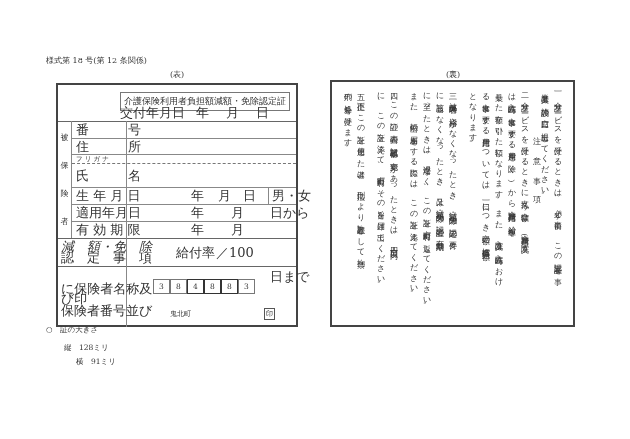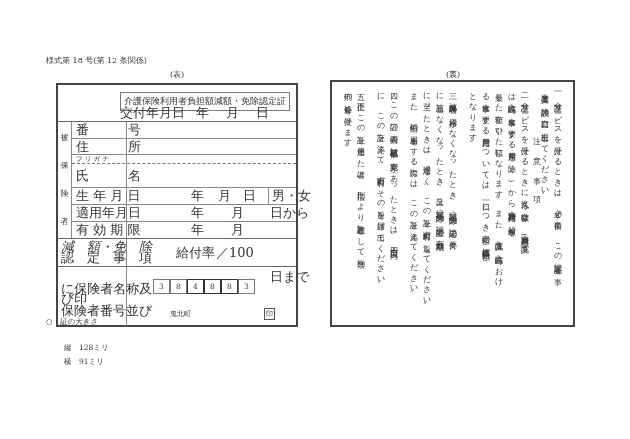--- a/index.html
+++ b/index.html
@@ -100,23 +100,23 @@
   <div class="digit-box" style="left:112px; top:194px;">8</div>
   <div class="digit-box bold" style="left:129px; top:194px;">4</div>
   <div class="digit-box bold" style="left:146px; top:194px;">8</div>
   <div class="digit-box bold" style="left:163px; top:194px;">8</div>
   <div class="digit-box" style="left:180px; top:194px;">3</div>
 
   <div class="cell" style="left:112px; top:224px; height:10px; font-size:7px;text-align:center;">鬼北町</div>
   <div class="seal" style="left:206px; top:223px;">印</div>
 </div>
 
-<div class="abs t size-note" style="left:46px; top:318px;">○　証の大きさ</div>
+<div class="abs t size-note" style="left:46px; top:326px;">○　証の大きさ</div>
 <div class="abs t size-note" style="left:64px; top:344px;">縦　128ミリ</div>
-<div class="abs t size-note" style="left:64px; top:358px;">横　91ミリ</div>
+<div class="abs t size-note" style="left:76px; top:358px;">横　91ミリ</div>
 
 <div class="abs t side-label" style="left:446px; top:71px;">(裏)</div>
 
 <div class="abs back">
 
   <div class="vtext" style="right:33px; top:48px; letter-spacing:6px;">注　意　事　項</div>
 
   <div class="vtext" style="right:12px; top:5px;">一</div>
   <div class="vtext" style="right:12px; top:14px;">介護サービスを受けるときは、必ず事前に、この認定証を事</div>
   <div class="vtext" style="right:25px; top:5px;">業者又は施設の窓口に提出してください。</div>

